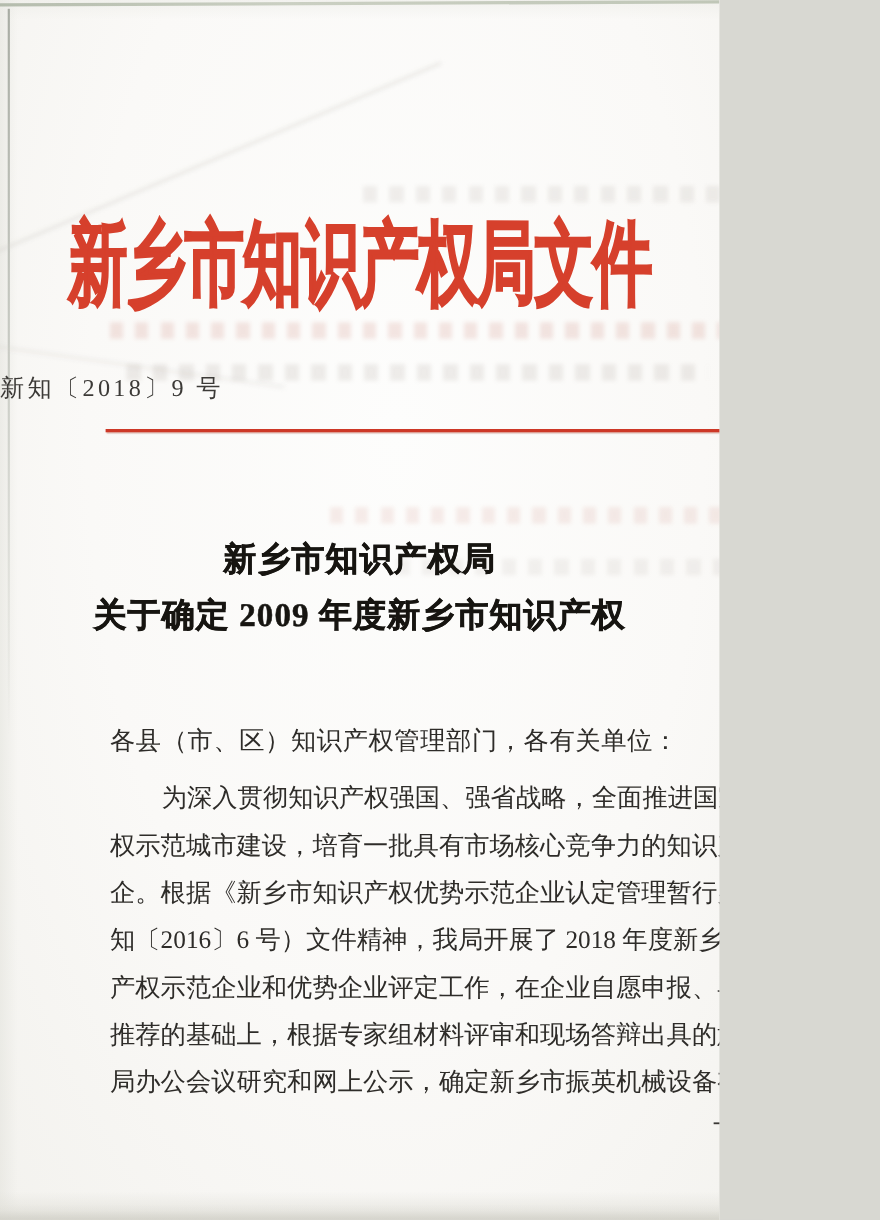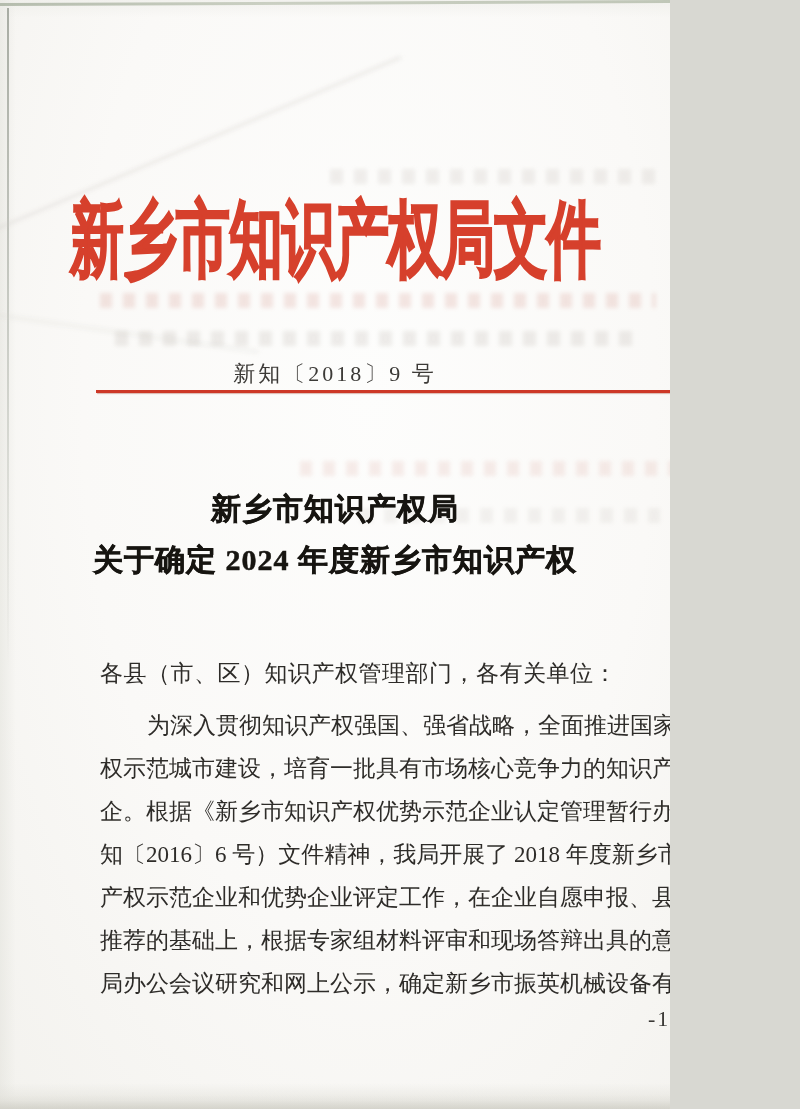--- a/index.html
+++ b/index.html
@@ -11,21 +11,20 @@
   }
   .scan {
     position: relative;
     width: 654px; height: 1109px;
     background:
       linear-gradient(180deg, rgba(235,235,230,0.55) 0px, rgba(255,255,255,0) 18px),
       linear-gradient(0deg, rgba(224,223,216,0.85) 0px, rgba(255,255,255,0) 26px),
       linear-gradient(90deg, rgba(228,228,222,0.6) 0px, rgba(255,255,255,0) 16px),
       radial-gradient(ellipse at 55% 35%, #fdfdfc 0%, #faf9f7 55%, #f3f2ee 100%);
     overflow: hidden;
-    padding-left: 16px;
   }
   
   .edge-top {
     position: absolute; top: 3px; left: 0; width: 100%; height: 3px;
     background: linear-gradient(90deg, #aab3a2, #c3c9ba 40%, #b7bfae);
     transform: rotate(-0.25deg); transform-origin: left center;
     opacity: 0.85;
   }
   .edge-left {
     position: absolute; top: 8px; left: 7px; width: 2px; height: 660px;
@@ -67,22 +66,21 @@
     text-align: center;
     font-size: 54px; font-weight: 900; line-height: 1;
     color: var(--masthead-red, #d6402c);
     -webkit-text-stroke: 1.2px var(--masthead-red, #d6402c);
     transform: scaleY(1.55); transform-origin: top center;
     letter-spacing: -1px;
     white-space: nowrap;
   }
   
   .doc-number {
-    position: absolute; top: 359px; left: 0; width: 100%;
-    text-align: center;
+    position: absolute; top: 338px; left: 0; width: 100%;
     font-size: 22px; color: #3c3a37; letter-spacing: 3px;
   }
   
   .red-rule {
     position: absolute; top: 390px; left: 96px; width: 606px; height: 3px;
     background: var(--rule-red, #cd3827);
     box-shadow: 0 2px 1px -1px rgba(160,60,40,0.4);
   }
   
   .doc-title {
@@ -134,21 +132,21 @@
   <div class="bleed b5"></div>
 
   <div class="masthead">新乡市知识产权局文件</div>
 
   <div class="doc-number">新知〔2018〕9 号</div>
 
   <div class="red-rule"></div>
 
   <div class="doc-title">
     <div class="t-line">新乡市知识产权局</div>
-    <div class="t-line">关于确定 2024 年度新乡市知识产权</div>
+    <div class="t-line">关于确定 2009 年度新乡市知识产权</div>
   </div>
 
   <div class="salutation">各县（市、区）知识产权管理部门，各有关单位：</div>
 
   <div class="body-text">
     <div class="p-line indent">为深入贯彻知识产权强国、强省战略，全面推进国家知识产</div>
     <div class="p-line">权示范城市建设，培育一批具有市场核心竞争力的知识产权强</div>
     <div class="p-line">企。根据《新乡市知识产权优势示范企业认定管理暂行办法》(新</div>
     <div class="p-line">知〔2016〕6 号）文件精神，我局开展了 2018 年度新乡市知识</div>
     <div class="p-line">产权示范企业和优势企业评定工作，在企业自愿申报、县区审核</div>

